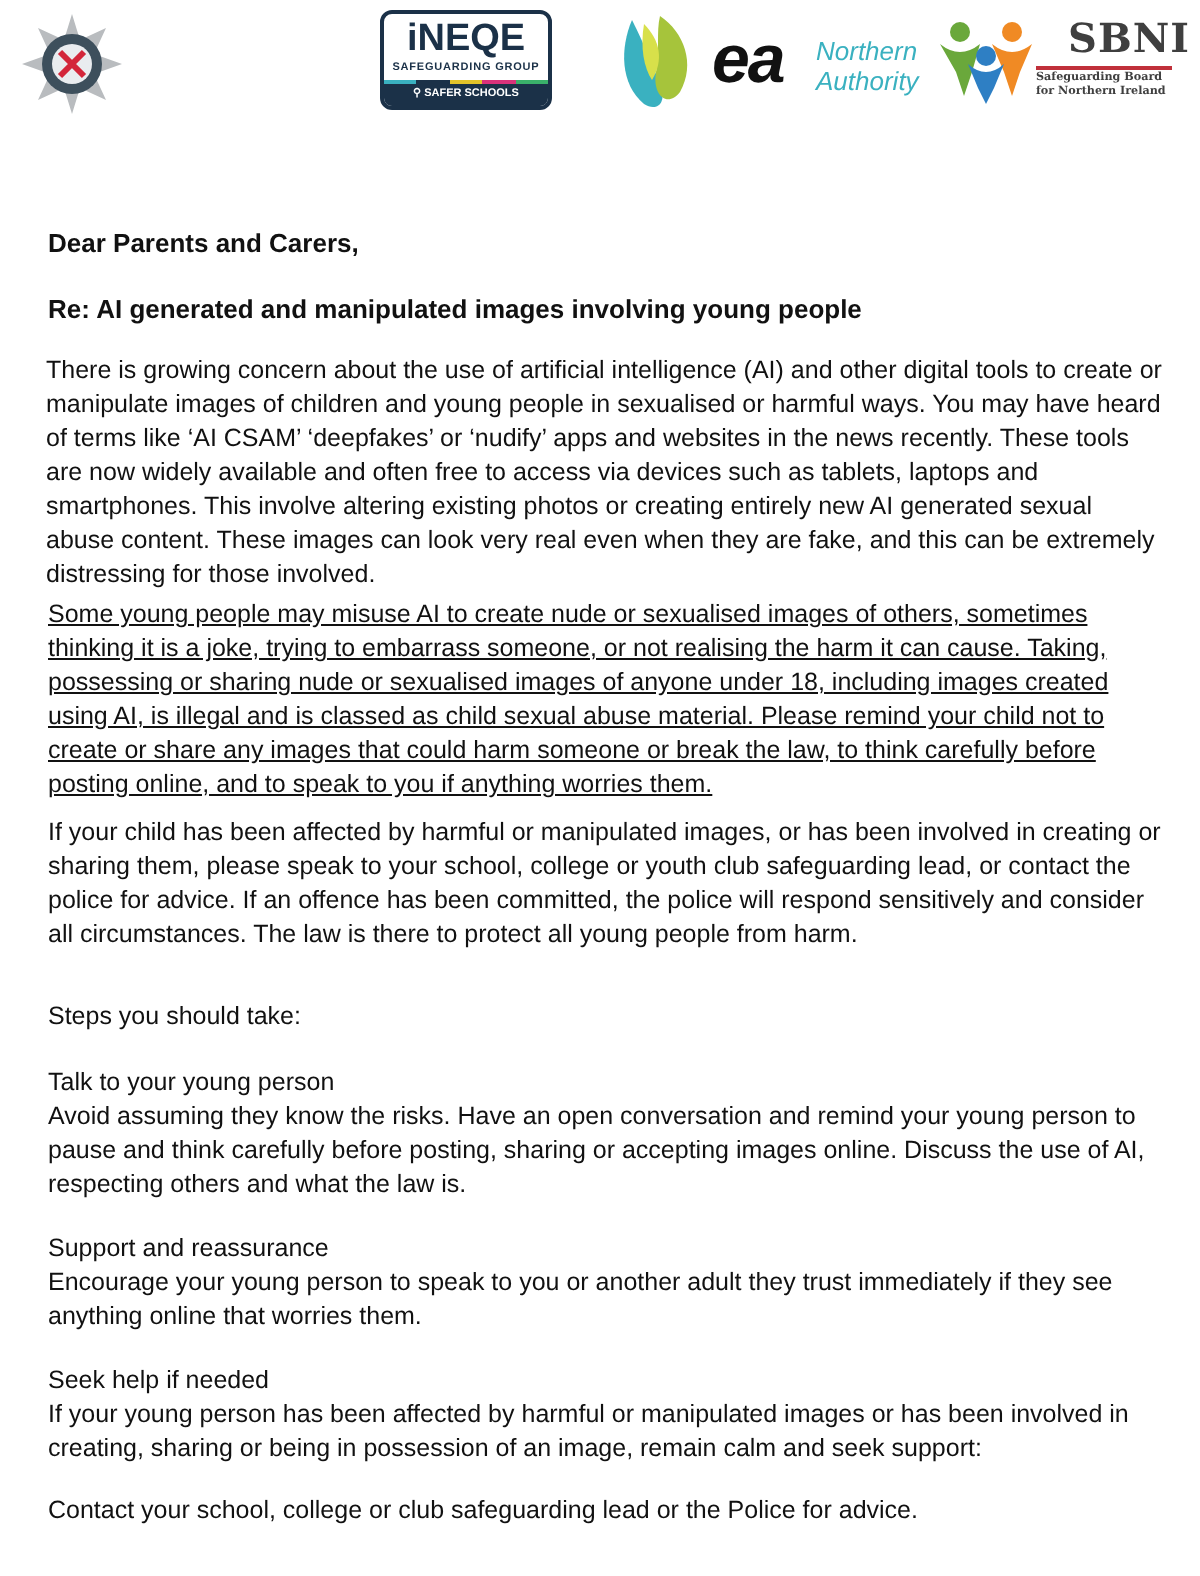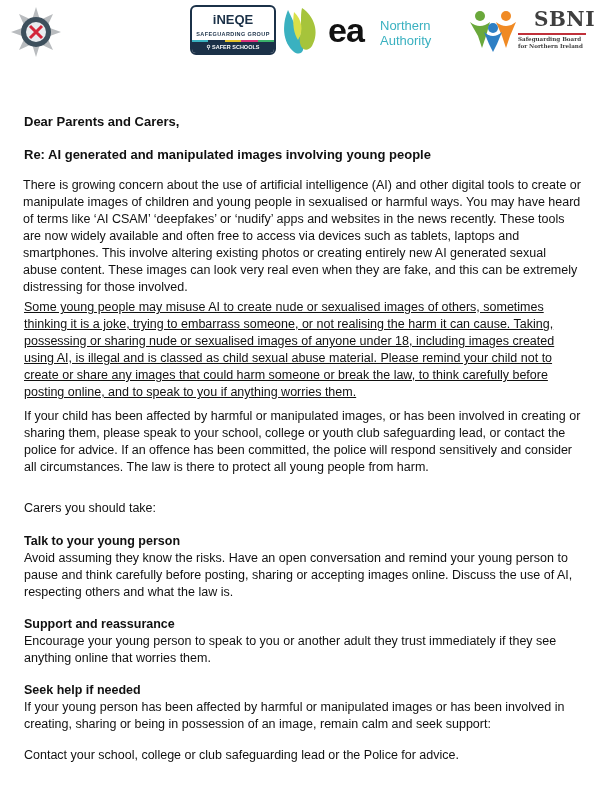--- a/index.html
+++ b/index.html
@@ -7,46 +7,46 @@
   .header { position: absolute; left: 0; top: 0; width: 600px; height: 66px; }
   .logo { position: absolute; }
   
   .psni { left: 8px; top: 4px; width: 170px; height: 54px; }
   .psni-badge { position: absolute; left: 2px; top: 2px; width: 52px; height: 52px; }
   .psni-text { position: absolute; left: 60px; top: 8px; }
   .psni-title { font-weight: bold; font-size: 17px; color: #1f4e5f; letter-spacing: -0.2px; line-height: 19px; }
   .psni-sub { font-size: 13px; color: #1f4e5f; line-height: 15px; }
   
   .ineqe { left: 190px; top: 5px; width: 82px; height: 46px; border: 2px solid #1b3148; border-radius: 6px; background: #fff; overflow: hidden; }
-  .ineqe-word { position: absolute; left: 0; top: 3px; width: 82px; text-align: center; font-weight: bold; font-size: 13px; color: #1b3148; letter-spacing: 0px; line-height: 20px; }
+  .ineqe-word { position: absolute; left: 0; top: 3px; width: 82px; text-align: center; font-weight: bold; font-size: 19px; color: #1b3148; letter-spacing: 0px; line-height: 20px; }
   .ineqe-sub { position: absolute; left: 0; top: 24px; width: 82px; text-align: center; font-size: 5.5px; font-weight: bold; color: #1b3148; letter-spacing: 0.4px; }
   .ineqe-strip { position: absolute; left: 0; top: 33px; width: 82px; height: 2px; display: flex; }
   .ineqe-strip span { flex: 1; }
   .ineqe-bar { position: absolute; left: 0; top: 35px; width: 82px; height: 11px; background: #1b3148; color: #fff; font-size: 5.5px; font-weight: bold; text-align: center; line-height: 11px; }
   
-  .ea { left: 280px; top: 6px; width: 160px; height: 50px; }
+  .ea { left: 308px; top: 6px; width: 160px; height: 50px; font-style: italic; }
   .ea-leaf { position: absolute; left: 0; top: 0; width: 46px; height: 50px; }
   .ea-word { position: absolute; left: 48px; top: 6px; font-weight: bold; font-size: 34px; color: #111; line-height: 36px; letter-spacing: -1px; }
   .ea-text { position: absolute; left: 100px; top: 12px; font-size: 13px; color: #3ab1c0; line-height: 15px; }
   
   .sbni { left: 470px; top: 6px; width: 125px; height: 46px; }
   .sbni-figs { position: absolute; left: 0; top: 2px; width: 46px; height: 44px; }
   .sbni-word { position: absolute; left: 48px; top: 2px; font-family: "DejaVu Serif", serif; font-weight: bold; font-size: 20px; color: #3f3f3f; line-height: 22px; letter-spacing: 0.5px; margin-left: 16px; }
   .sbni-rule { position: absolute; left: 48px; top: 27px; width: 68px; height: 2px; background: #c0303a; }
   .sbni-sub { position: absolute; left: 48px; top: 30px; width: 76px; font-family: "DejaVu Serif", serif; font-weight: bold; font-size: 5.6px; color: #3f3f3f; line-height: 7px; }
 
   .letter { position: absolute; left: 24px; top: 0; width: 560px; font-size: 12.5px; line-height: 17px; }
   .greeting { position: absolute; top: 113px; left: 0; font-weight: bold; font-size: 13px; text-align: right; }
   .subject { position: absolute; top: 146px; left: 0; font-weight: bold; font-size: 13px; }
   .para { position: absolute; left: 0; width: 560px; margin: 0; }
   .p1 { top: 177px; left: -1px; }
   .p2 { top: 299px; text-decoration: underline; }
   .p3 { top: 408px; }
   .p4 { top: 500px; }
-  .step-h { position: absolute; left: 0; font-weight: bold; }
+  .step-h { position: absolute; left: 0; font-weight: normal; }
   .h1 { top: 533px; }
   .s1 { top: 550px; }
   .h2 { top: 616px; }
   .s2 { top: 633px; }
   .h3 { top: 682px; }
   .s3 { top: 699px; }
   .p5 { top: 747px; }
 </style>
 </head>
 <body>
@@ -104,21 +104,21 @@
     </div>
   </div>
 </div>
 
 <div class="letter">
   <div class="greeting">Dear Parents and Carers,</div>
   <div class="subject">Re: AI generated and manipulated images involving young people</div>
   <p class="para p1">There is growing concern about the use of artificial intelligence (AI) and other digital tools to create or manipulate images of children and young people in sexualised or harmful ways. You may have heard of terms like ‘AI CSAM’ ‘deepfakes’ or ‘nudify’ apps and websites in the news recently. These tools are now widely available and often free to access via devices such as tablets, laptops and smartphones. This involve altering existing photos or creating entirely new AI generated sexual abuse content. These images can look very real even when they are fake, and this can be extremely distressing for those involved.</p>
   <p class="para p2">Some young people may misuse AI to create nude or sexualised images of others, sometimes thinking it is a joke, trying to embarrass someone, or not realising the harm it can cause. Taking, possessing or sharing nude or sexualised images of anyone under 18, including images created using AI, is illegal and is classed as child sexual abuse material. Please remind your child not to create or share any images that could harm someone or break the law, to think carefully before posting online, and to speak to you if anything worries them.</p>
   <p class="para p3">If your child has been affected by harmful or manipulated images, or has been involved in creating or sharing them, please speak to your school, college or youth club safeguarding lead, or contact the police for advice. If an offence has been committed, the police will respond sensitively and consider all circumstances. The law is there to protect all young people from harm.</p>
-  <p class="para p4">Carers you should take:</p>
+  <p class="para p4">Steps you should take:</p>
 
   <div class="step-h h1">Talk to your young person</div>
   <p class="para s1">Avoid assuming they know the risks. Have an open conversation and remind your young person to pause and think carefully before posting, sharing or accepting images online. Discuss the use of AI, respecting others and what the law is.</p>
 
   <div class="step-h h2">Support and reassurance</div>
   <p class="para s2">Encourage your young person to speak to you or another adult they trust immediately if they see anything online that worries them.</p>
 
   <div class="step-h h3">Seek help if needed</div>
   <p class="para s3">If your young person has been affected by harmful or manipulated images or has been involved in creating, sharing or being in possession of an image, remain calm and seek support:</p>
 

